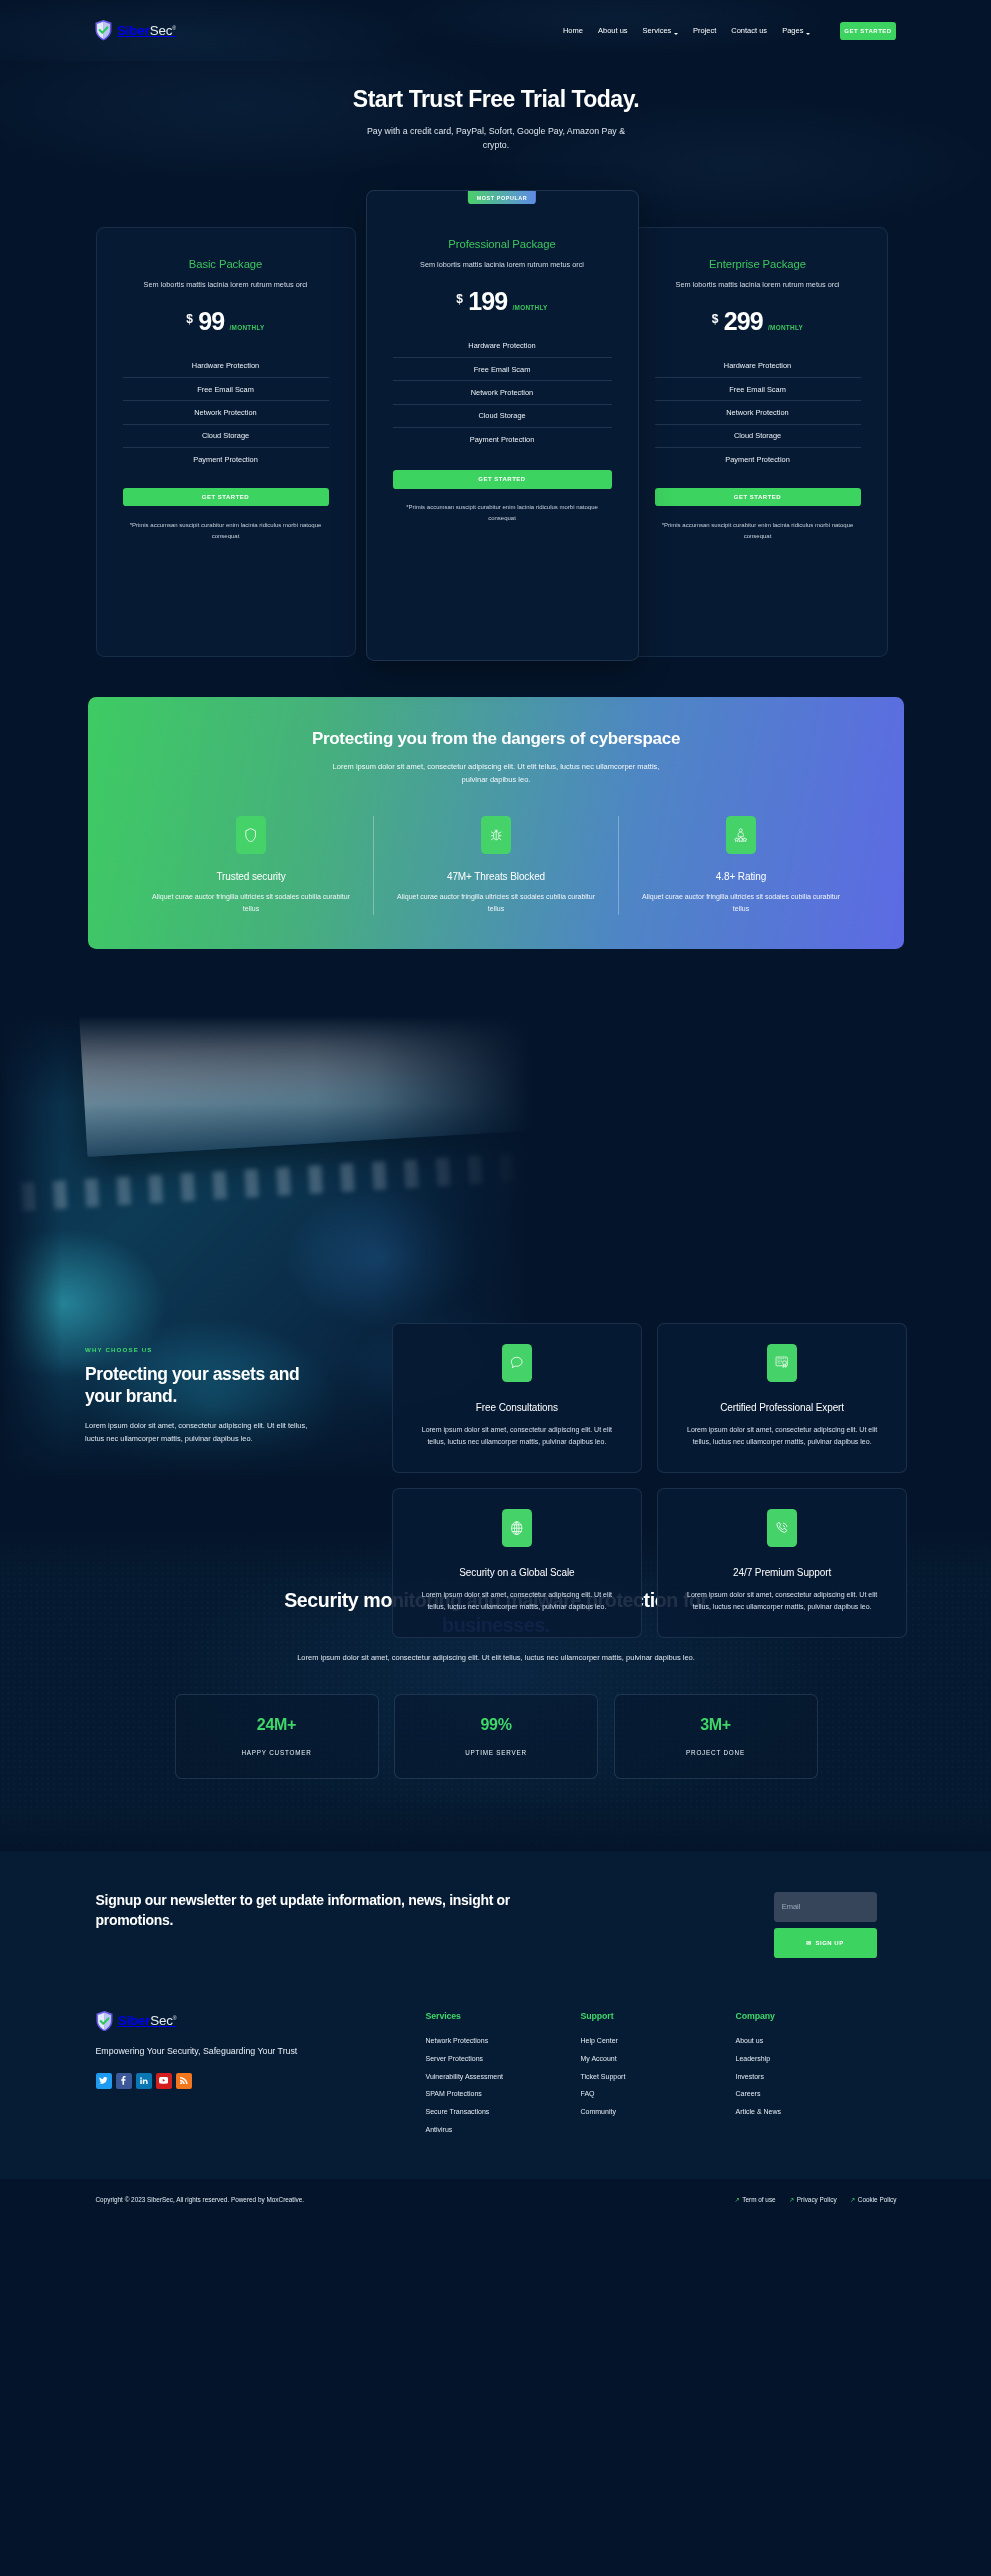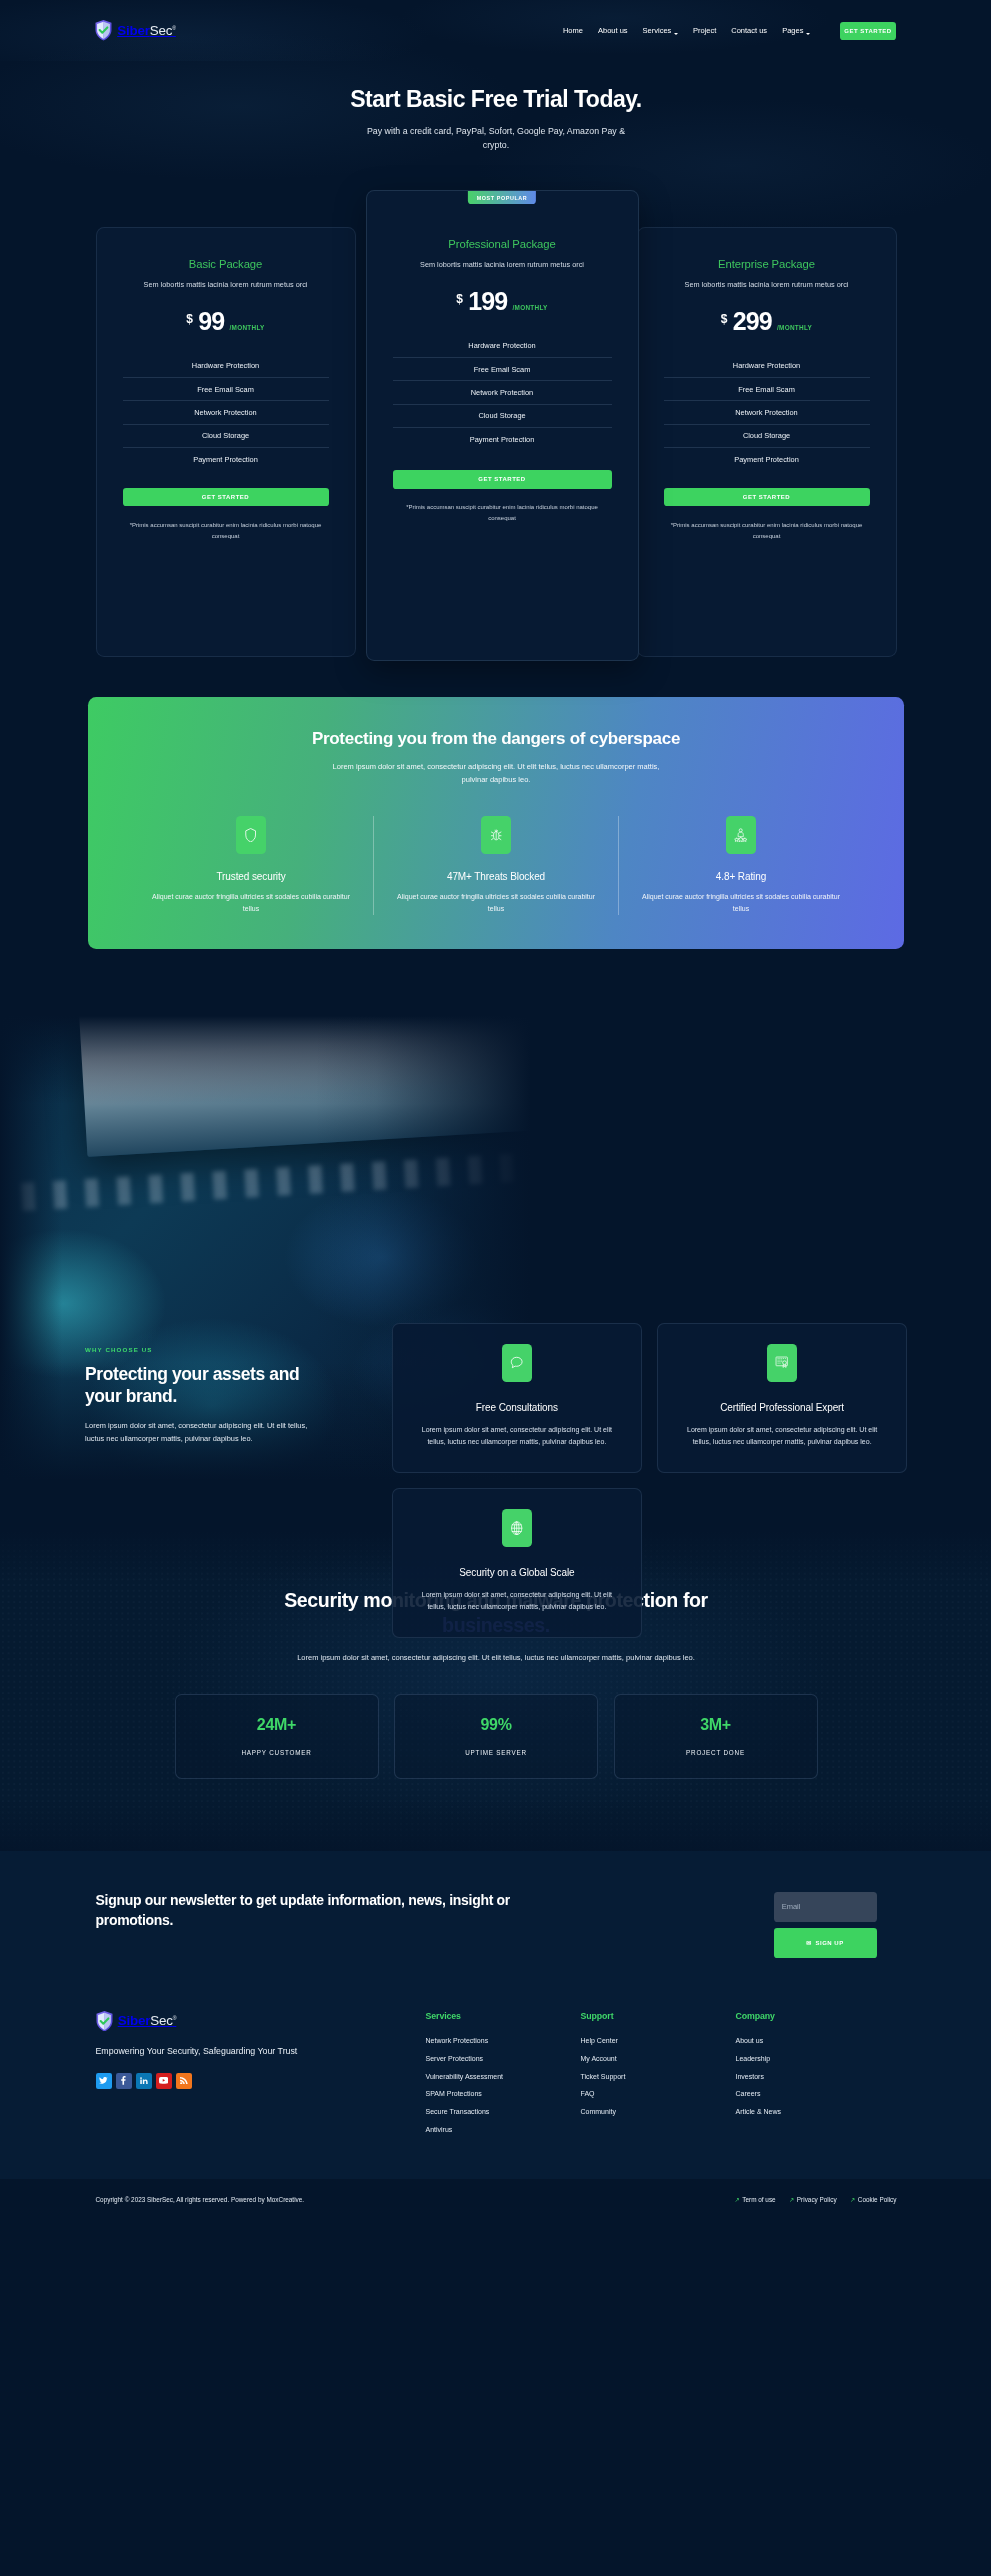--- a/index.html
+++ b/index.html
@@ -66,21 +66,21 @@
   .pcard {
     position: absolute; top: 37px;
     width: 260px; height: 430px;
     background: #071a33;
     border: 0.5px solid rgba(110,140,175,.17);
     border-radius: 8.2px;
     padding: 30px 26px 0;
     text-align: center;
   }
   .pcard.basic { left: 0; }
-  .pcard.enterprise { right: 0; }
+  .pcard.enterprise { right: 9px; }
   .pcard.featured {
     left: 270px; top: 0; width: 273px; height: 471px;
     background: #071a33;
     border: 0.5px solid rgba(110,140,175,.22);
     padding-top: 47px;
     box-shadow: 0 9.3px 31px rgba(0,0,0,.35);
     z-index: 3;
   }
   .badge {
     position: absolute; top: 0; left: 50%; transform: translateX(-50%);
@@ -285,21 +285,21 @@
         </a>
       <a href="#">
           <span>Pages</span>
           <i class="caret"></i>
         </a>
       <button class="btn-green nav-cta">GET STARTED</button>
     </nav>
   </header>
 
   <section class="hero">
-    <h1>Start Basic Free Trial Today.</h1>
+    <h1>Start Trust Free Trial Today.</h1>
     <p>Pay with a credit card, PayPal, Sofort, Google Pay, Amazon Pay &amp; crypto.</p>
   </section>
 
   <section class="pricing">
     <div class="pricing-inner">
 
       <div class="pcard basic">
         <div class="pname">Basic Package</div>
         <div class="pdesc">Sem lobortis mattis lacinia lorem rutrum metus orci</div>
         <div class="price-row">
@@ -451,20 +451,30 @@
           <svg width="13.4" height="14.4" viewBox="0 0 26 28" fill="none" stroke="#fff" stroke-width="1.5">
             <ellipse cx="13" cy="14" rx="10" ry="12.5"></ellipse>
             <ellipse cx="13" cy="14" rx="4.5" ry="12.5"></ellipse>
             <path d="M13 1.5v25M3.4 7.5h19.2M2.2 14h21.6M3.4 20.5h19.2"></path>
           </svg>
         </div>
         <h3>Security on a Global Scale</h3>
         <p>Lorem ipsum dolor sit amet, consectetur adipiscing elit. Ut elit tellus, luctus nec ullamcorper mattis, pulvinar dapibus leo.</p>
       </div>
 
+      <div class="fcard">
+        <div class="ficon">
+          <svg width="14" height="14" viewBox="0 0 27 27" fill="none" stroke="#fff" stroke-width="1.7" stroke-linecap="round">
+            <path d="M8.3 3.2 11 7.6l-2.6 2.6c1.3 2.9 3.5 5.1 6.4 6.4l2.6-2.6 4.4 2.7c.6.4.8 1.2.4 1.9l-1.5 2.4c-.5.8-1.4 1.2-2.3 1C11.6 20.6 5.4 14.4 3.5 7.1c-.2-.9.2-1.8 1-2.3l2.4-1.5c.7-.4 1.5-.2 1.4.  -.1z"></path>
+            <path d="M16.5 4.2c3.2.7 5.7 3.2 6.4 6.4M15.8 8.6c1.4.4 2.5 1.5 2.9 2.9"></path>
+          </svg>
+        </div>
+        <h3>24/7 Premium Support</h3>
+        <p>Lorem ipsum dolor sit amet, consectetur adipiscing elit. Ut elit tellus, luctus nec ullamcorper mattis, pulvinar dapibus leo.</p>
+      </div>
 
     </div>
   </section>
 
   <section class="stats">
     <div class="stats-inner">
       <h2><span>Security monitoring and malware protection for </span><span class="accent">businesses.</span></h2>
       <p>Lorem ipsum dolor sit amet, consectetur adipiscing elit. Ut elit tellus, luctus nec ullamcorper mattis, pulvinar dapibus leo.</p>
       <div class="stat-row">
         <div class="stat">

